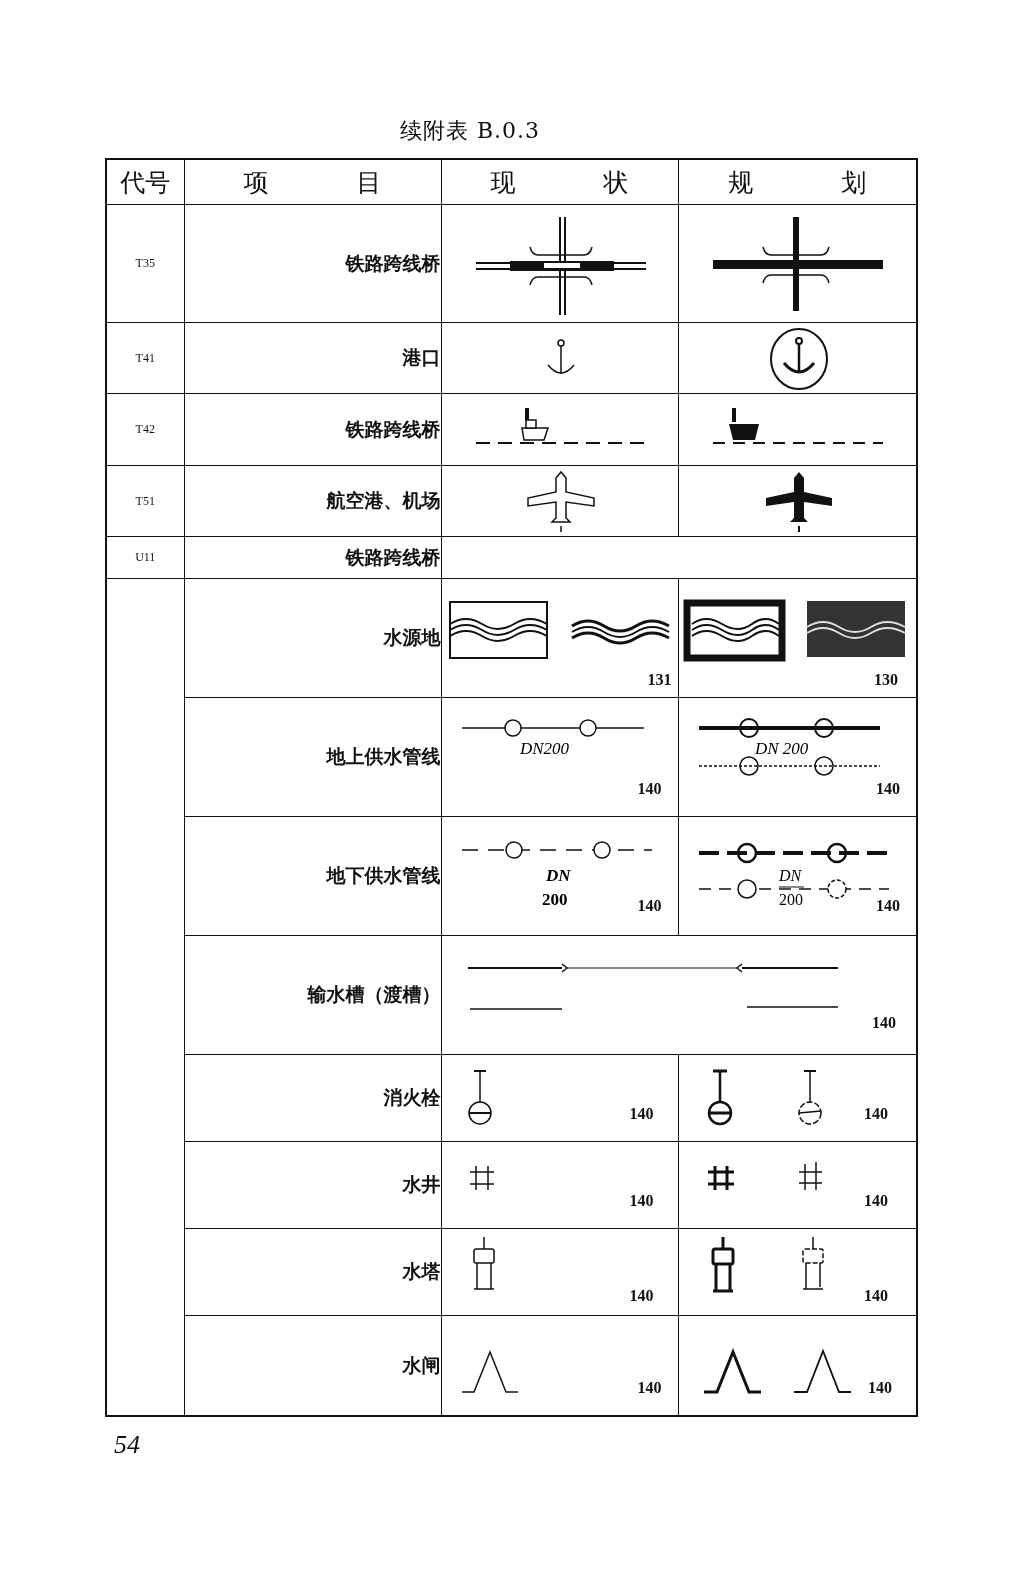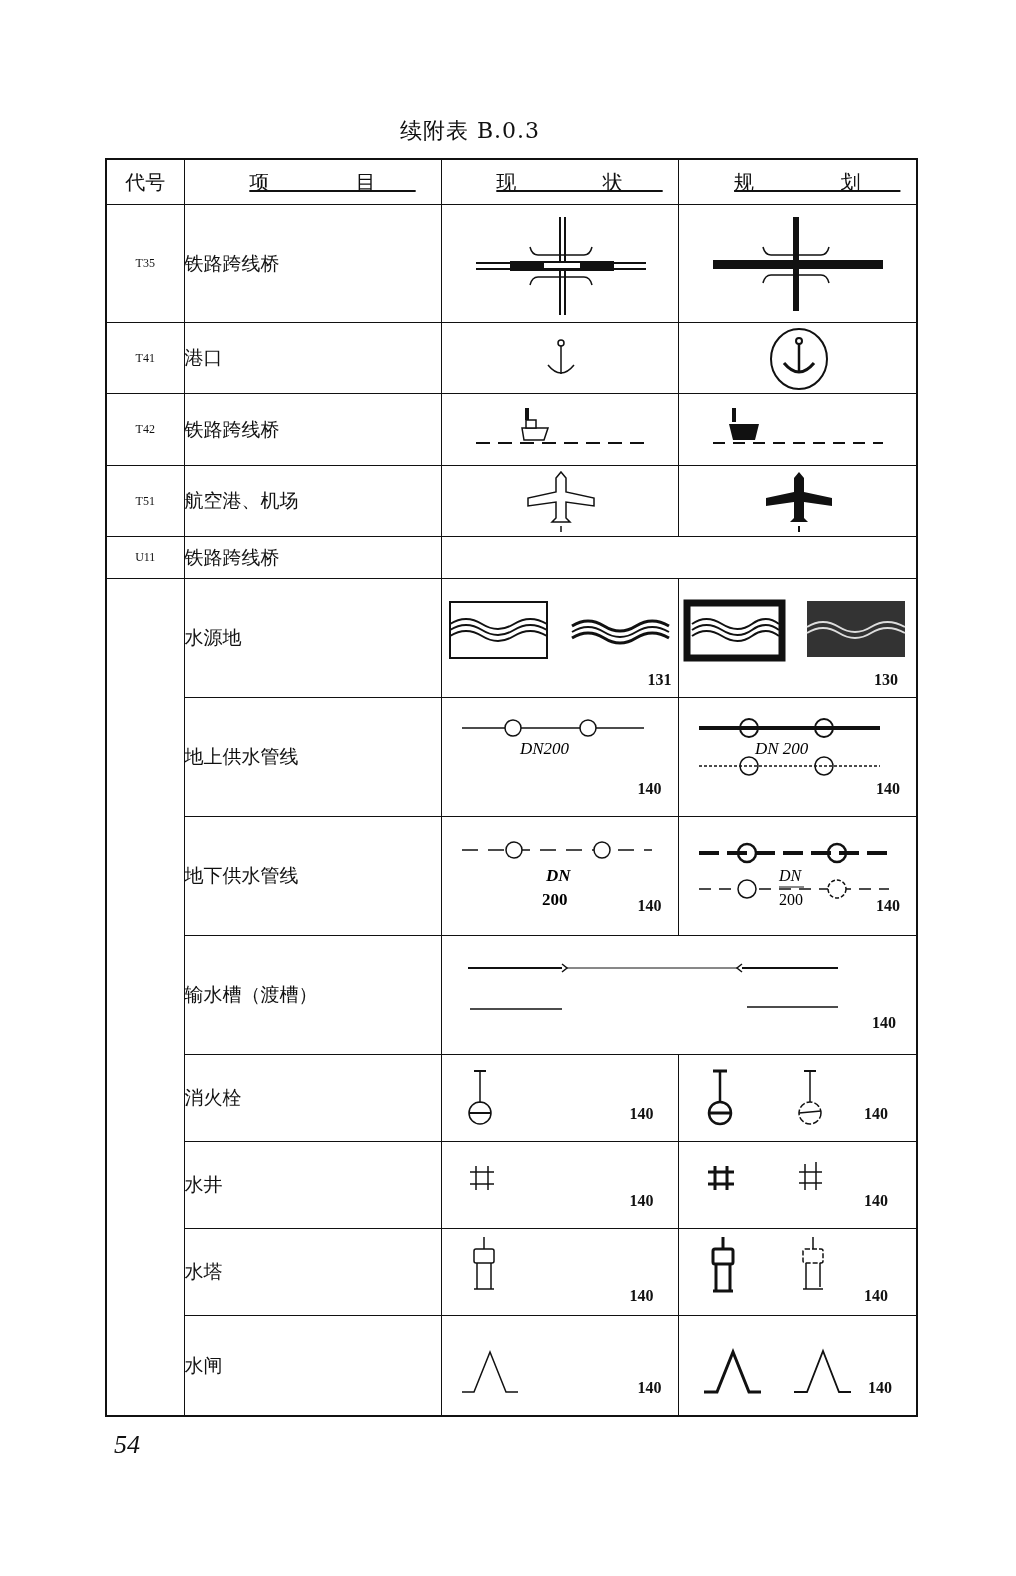--- a/index.html
+++ b/index.html
@@ -4,24 +4,24 @@
 <style>
   html, body { margin: 0; padding: 0; background: #ffffff; }
   body { width: 1016px; height: 1576px; position: relative; overflow: hidden;
          font-family: "DejaVu Serif", "Liberation Serif", serif; color: #111; }
   .title { position: absolute; top: 116px; left: 0; width: 940px; text-align: center;
            font-size: 22px; letter-spacing: 1px; }
   table.sym { position: absolute; left: 105px; top: 158px; width: 811px;
               border-collapse: collapse; table-layout: fixed; }
   table.sym td, table.sym th { border: 1.5px solid #111; padding: 0; vertical-align: middle; }
   table.sym { border: 2.5px solid #111; }
-  th { font-weight: normal; font-size: 20px; height: 44px; }
-  th.sp { letter-spacing: 40px; text-indent: 40px; text-decoration: underline; }
+  th { font-weight: normal; font-size: 25px; height: 44px; }
+  th.sp { letter-spacing: 40px; text-indent: 40px; }
   td.code { text-align: center; font-size: 12px; font-family: "Liberation Serif", serif; }
-  td.item { text-align: left; font-size: 19px; }
+  td.item { text-align: right; font-size: 19px; font-weight: bold; }
   td.sym-cell { position: relative; }
   .num { position: absolute; right: 22px; bottom: 8px; font-size: 16px; font-weight: bold;
          font-family: "Liberation Serif", serif; }
   svg { display: block; }
   .page-no { position: absolute; left: 114px; top: 1430px; font-size: 26px; font-style: italic;
              font-family: "Liberation Serif", serif; }
 </style>
 </head>
 <body>
 

